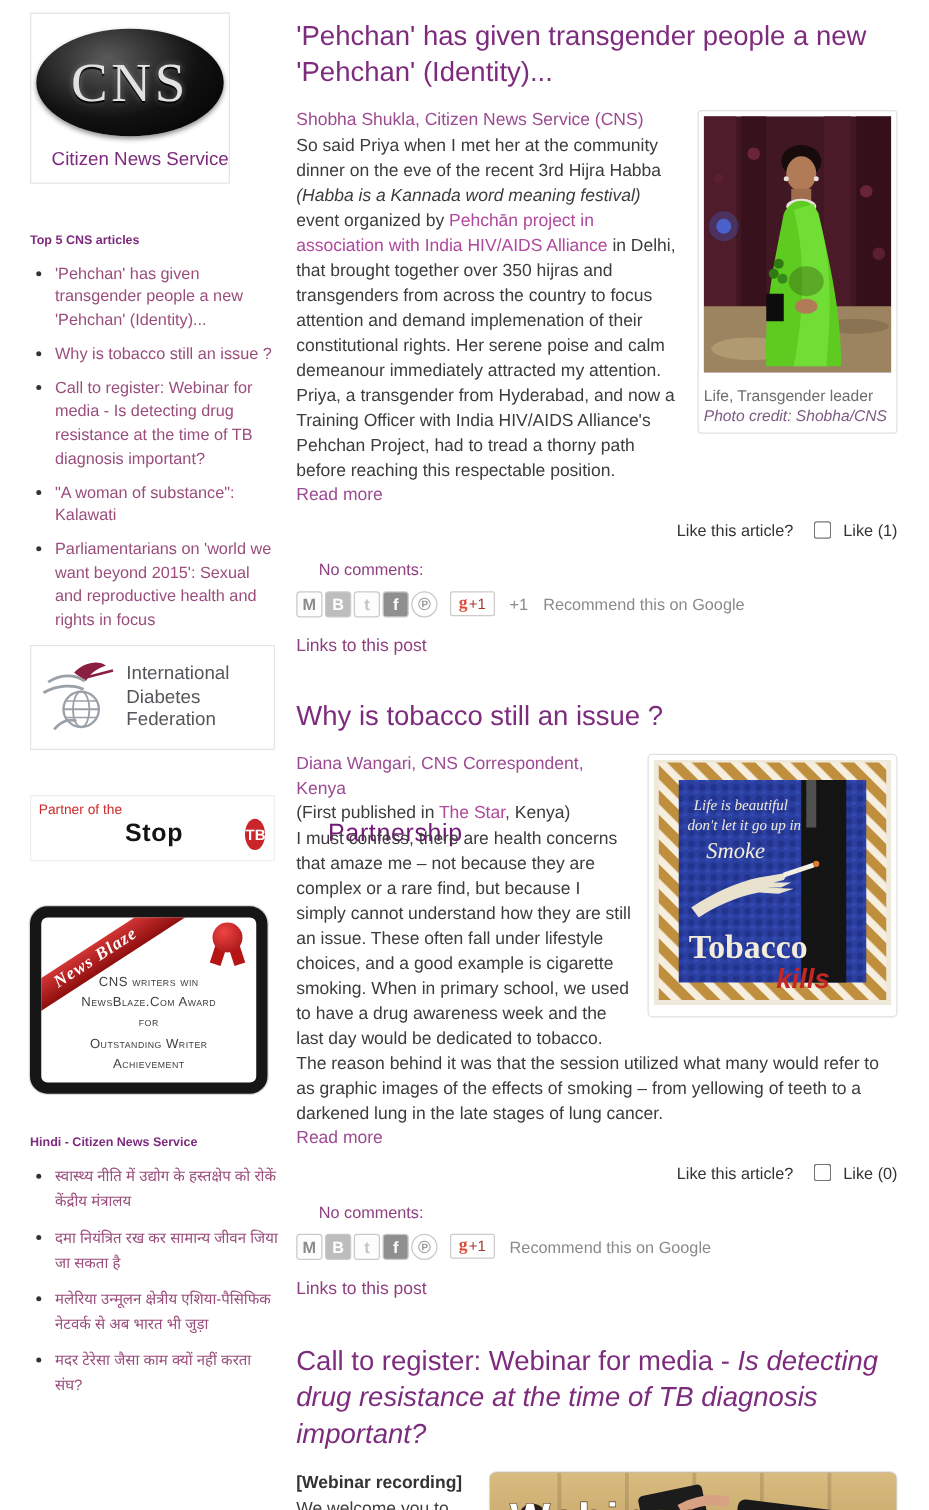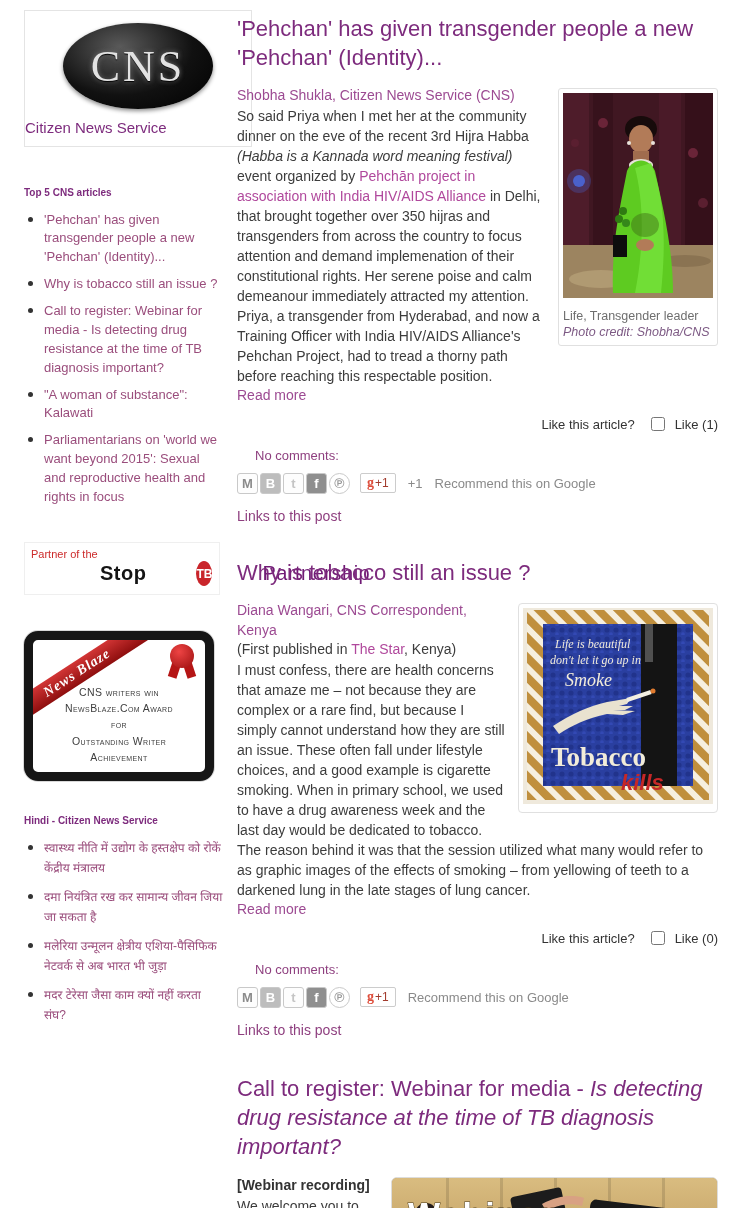--- a/index.html
+++ b/index.html
@@ -2,21 +2,21 @@
 <html><head>
 <meta charset="utf-8">
 <style>
   * { margin:0; padding:0; box-sizing:border-box; }
   body { background:#fff; font-family:"Liberation Sans","DejaVu Sans",sans-serif; }
   .page { position:relative; width:743px; height:1208px; overflow:hidden; background:#fff; display:flex; }
   .clearfix::after { content:""; display:block; clear:both; }
 
   
   .sidebar { width:237px; flex:none; padding:10px 14px 0 24px; }
-  .logo-card { width:228px; border:1px solid #e4e4e4; background:#fff; text-align:left; padding:12px 0 10px; }
+  .logo-card { width:160px; border:1px solid #e4e4e4; background:#fff; text-align:right; padding:12px 0 10px; }
   .logo-oval { width:150px; height:86px; margin:0 auto; border-radius:50%;
     background:radial-gradient(ellipse at 38% 28%, #5a5a5a 0%, #111 55%, #000 100%);
     display:flex; align-items:center; justify-content:center; box-shadow:0 2px 4px rgba(0,0,0,.45); }
   .logo-acronym { font-family:"Liberation Serif",serif; font-size:44px; letter-spacing:3px; color:#e2e2e2;
     text-shadow:0 1px 1px #000, 0 0 5px #777; }
   .logo-sub { color:#7d2b7d; font-size:15px; margin-top:10px; }
 
   .side-header { color:#7d2b7d; font-size:10px; font-weight:bold; line-height:1.25; }
   .hd-top5 { margin-top:40px; }
   .hd-partners { margin-top:16px; width:180px; }
@@ -116,20 +116,39 @@
     <h3 class="side-header hd-top5">Top 5 CNS articles</h3>
     <ul class="side-list">
       <li><span class="side-link">'Pehchan' has given transgender people a new 'Pehchan' (Identity)...</span></li>
       <li><span class="side-link">Why is tobacco still an issue ?</span></li>
       <li><span class="side-link">Call to register: Webinar for media - Is detecting drug resistance at the time of TB diagnosis important?</span></li>
       <li><span class="side-link">"A woman of substance": Kalawati</span></li>
       <li><span class="side-link">Parliamentarians on 'world we want beyond 2015': Sexual and reproductive health and rights in focus</span></li>
     </ul>
 
 
+    <div class="idf-card">
+      <svg width="66" height="64" viewBox="0 0 70 66">
+        <path d="M30,12 C38,3 51,1 57,6 C50,8 44,12 40,19 Z" fill="#8a1f41"></path>
+        <path d="M40,16 L63,10" stroke="#8a1f41" stroke-width="2.2" fill="none"></path>
+        <path d="M8,20 C18,13 30,13 39,19" stroke="#9aa0a8" stroke-width="2.4" fill="none"></path>
+        <path d="M4,29 C16,22 30,22 38,26" stroke="#9aa0a8" stroke-width="2.4" fill="none"></path>
+        <circle cx="36" cy="43" r="15" stroke="#9aa0a8" stroke-width="2" fill="none"></circle>
+        <ellipse cx="36" cy="43" rx="7" ry="15" stroke="#9aa0a8" stroke-width="1.6" fill="none"></ellipse>
+        <line x1="21" y1="43" x2="51" y2="43" stroke="#9aa0a8" stroke-width="1.6"></line>
+        <line x1="23" y1="36" x2="49" y2="36" stroke="#9aa0a8" stroke-width="1.4"></line>
+        <line x1="23" y1="50" x2="49" y2="50" stroke="#9aa0a8" stroke-width="1.4"></line>
+        <path d="M13,60 C19,53 26,51 32,53" stroke="#9aa0a8" stroke-width="2.2" fill="none"></path>
+      </svg>
+      <div class="idf-text">
+        <div>International</div>
+        <div>Diabetes</div>
+        <div>Federation</div>
+      </div>
+    </div>
 
     <div class="stoptb-card">
       <div class="stoptb-tagline">Partner of the</div>
       <div class="stoptb-row">
         <span class="stoptb-bar"></span>
         <span class="stoptb-stop">Stop</span>
         <span class="stoptb-tb">TB</span>
         <span class="stoptb-partnership">Partnership</span>
       </div>
     </div>

